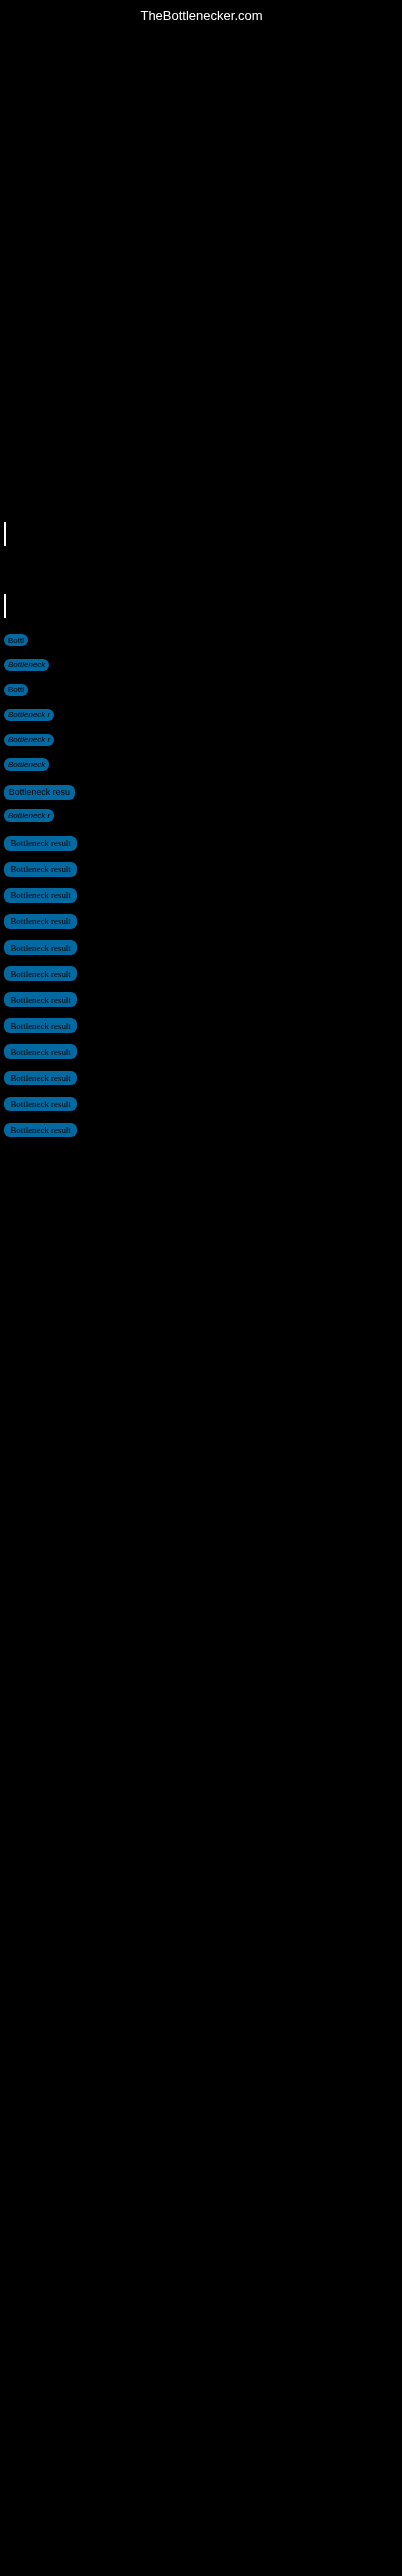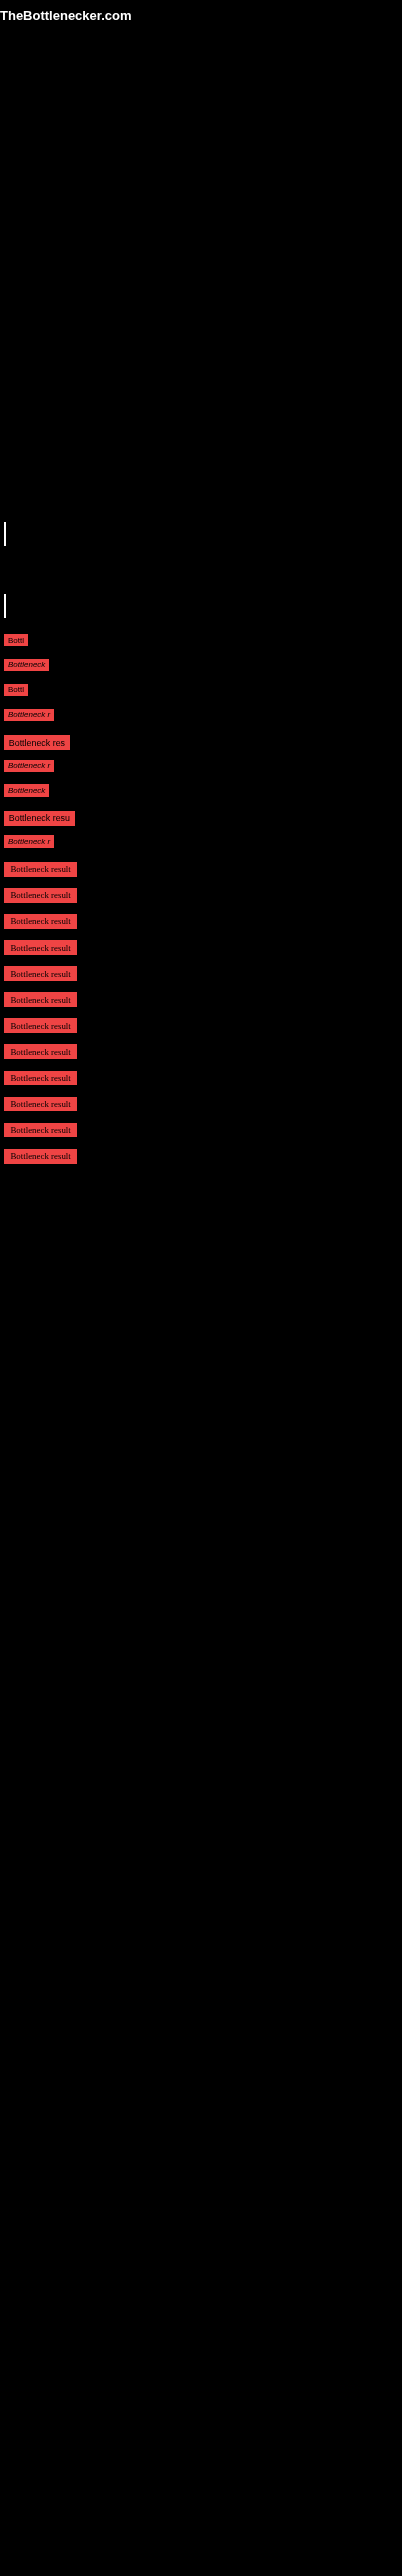--- a/index.html
+++ b/index.html
@@ -12,22 +12,23 @@
       background-color: #000000;
       width: 403px;
       min-height: 2576px;
       font-family: Arial, sans-serif;
       position: relative;
     }
 
     .site-title {
       color: #ffffff;
       font-size: 13px;
+      text-align: center;
       padding-top: 8px;
-      font-weight: bold;
+      font-weight: normal;
     }
 
     .chart-area {
       width: 100%;
       height: 483px;
       background-color: #000000;
     }
 
     .content-area {
       padding: 16px 0 0 0;
@@ -44,25 +45,25 @@
     .bottleneck-items {
       padding: 0 4px;
     }
 
     .bottleneck-item {
       margin-bottom: 9.7px;
     }
 
     .bottleneck-badge {
       display: inline-block;
-      background-color: #ef4444;
+      background-color: #0369a1;
       color: #000000;
       font-size: 8.9px;
       padding: 2.4px 4.8px;
-      border-radius: 0;
+      border-radius: 6px;
       white-space: nowrap;
       font-weight: normal;
     }
 
     .bottleneck-badge.small {
       font-size: 8px;
       padding: 1.6px 4px;
       max-width: 48px;
       overflow: hidden;
     }
@@ -100,21 +101,20 @@
 <div class="content-area">
   <div class="cursor-line"></div>
   <div style="height: 32px;"></div>
   <div class="cursor-line"></div>
 
   <div class="bottleneck-items" id="bottleneck-container">
   <div class="bottleneck-item"><span class="bottleneck-badge small">Bottl</span></div>
       <div class="bottleneck-item"><span class="bottleneck-badge medium">Bottleneck</span></div>
       <div class="bottleneck-item"><span class="bottleneck-badge small">Bottl</span></div>
       <div class="bottleneck-item"><span class="bottleneck-badge medium">Bottleneck r</span></div>
-      <div class="bottleneck-item"><span class="bottleneck-badge large">Bottleneck res</span></div>
       <div class="bottleneck-item"><span class="bottleneck-badge medium">Bottleneck r</span></div>
       <div class="bottleneck-item"><span class="bottleneck-badge medium">Bottleneck</span></div>
       <div class="bottleneck-item"><span class="bottleneck-badge large">Bottleneck resu</span></div>
       <div class="bottleneck-item"><span class="bottleneck-badge medium">Bottleneck r</span></div>
       <div class="bottleneck-item"><span class="bottleneck-badge full">Bottleneck result</span></div>
       <div class="bottleneck-item"><span class="bottleneck-badge full">Bottleneck result</span></div>
       <div class="bottleneck-item"><span class="bottleneck-badge full">Bottleneck result</span></div>
       <div class="bottleneck-item"><span class="bottleneck-badge full">Bottleneck result</span></div>
       <div class="bottleneck-item"><span class="bottleneck-badge full">Bottleneck result</span></div>
       <div class="bottleneck-item"><span class="bottleneck-badge full">Bottleneck result</span></div>

